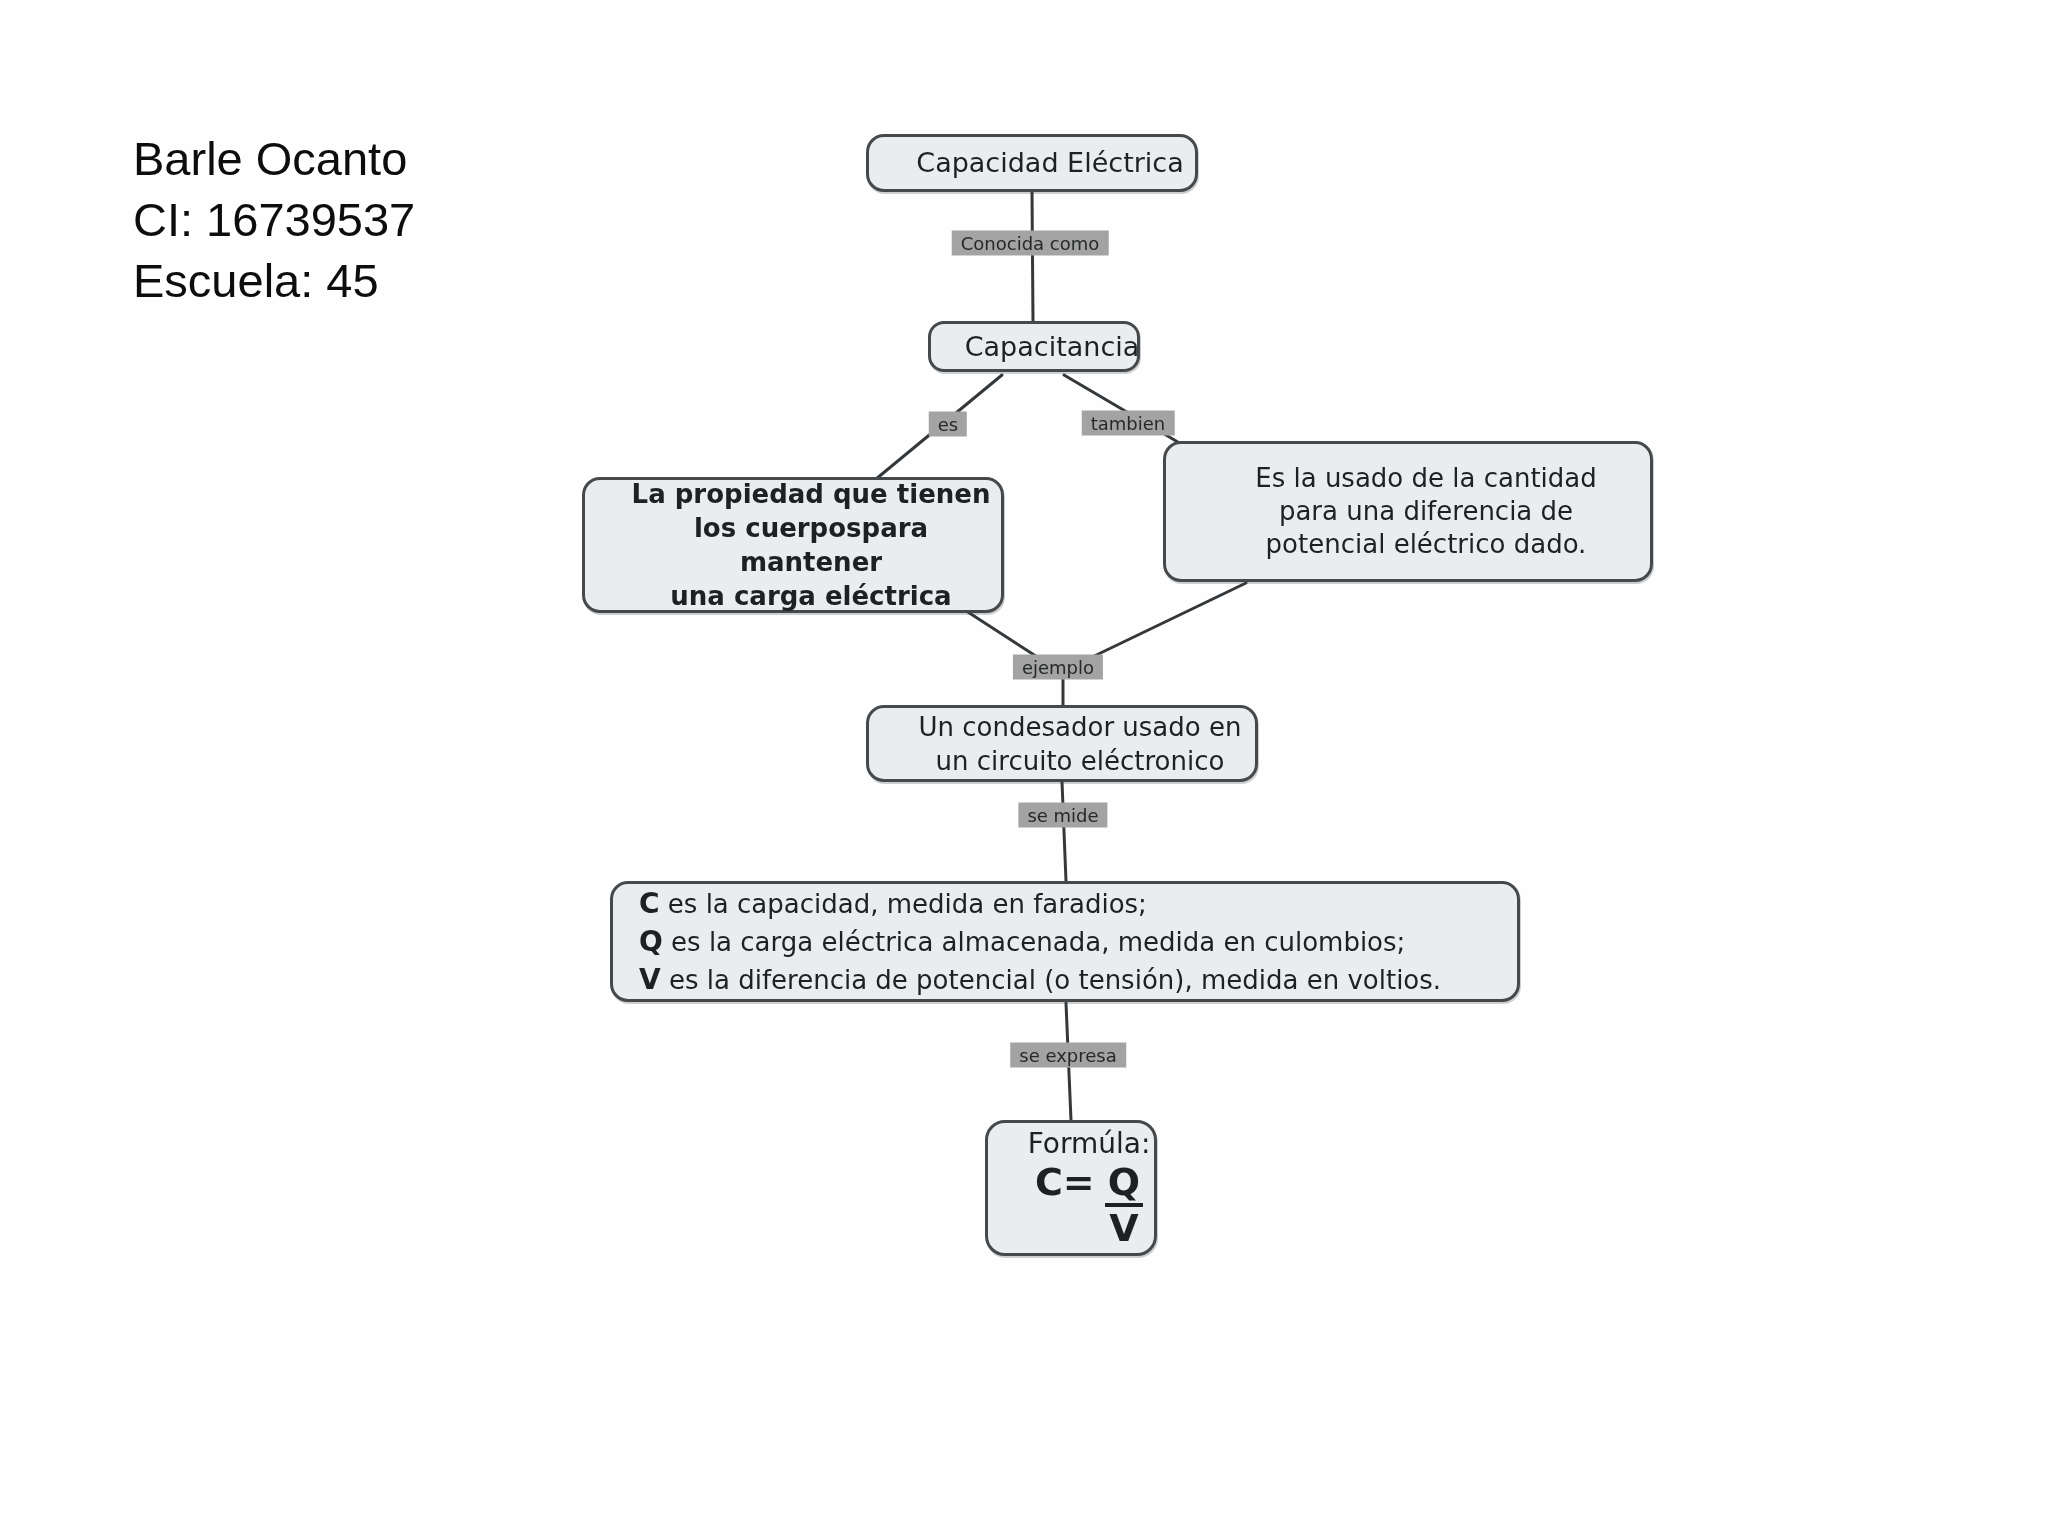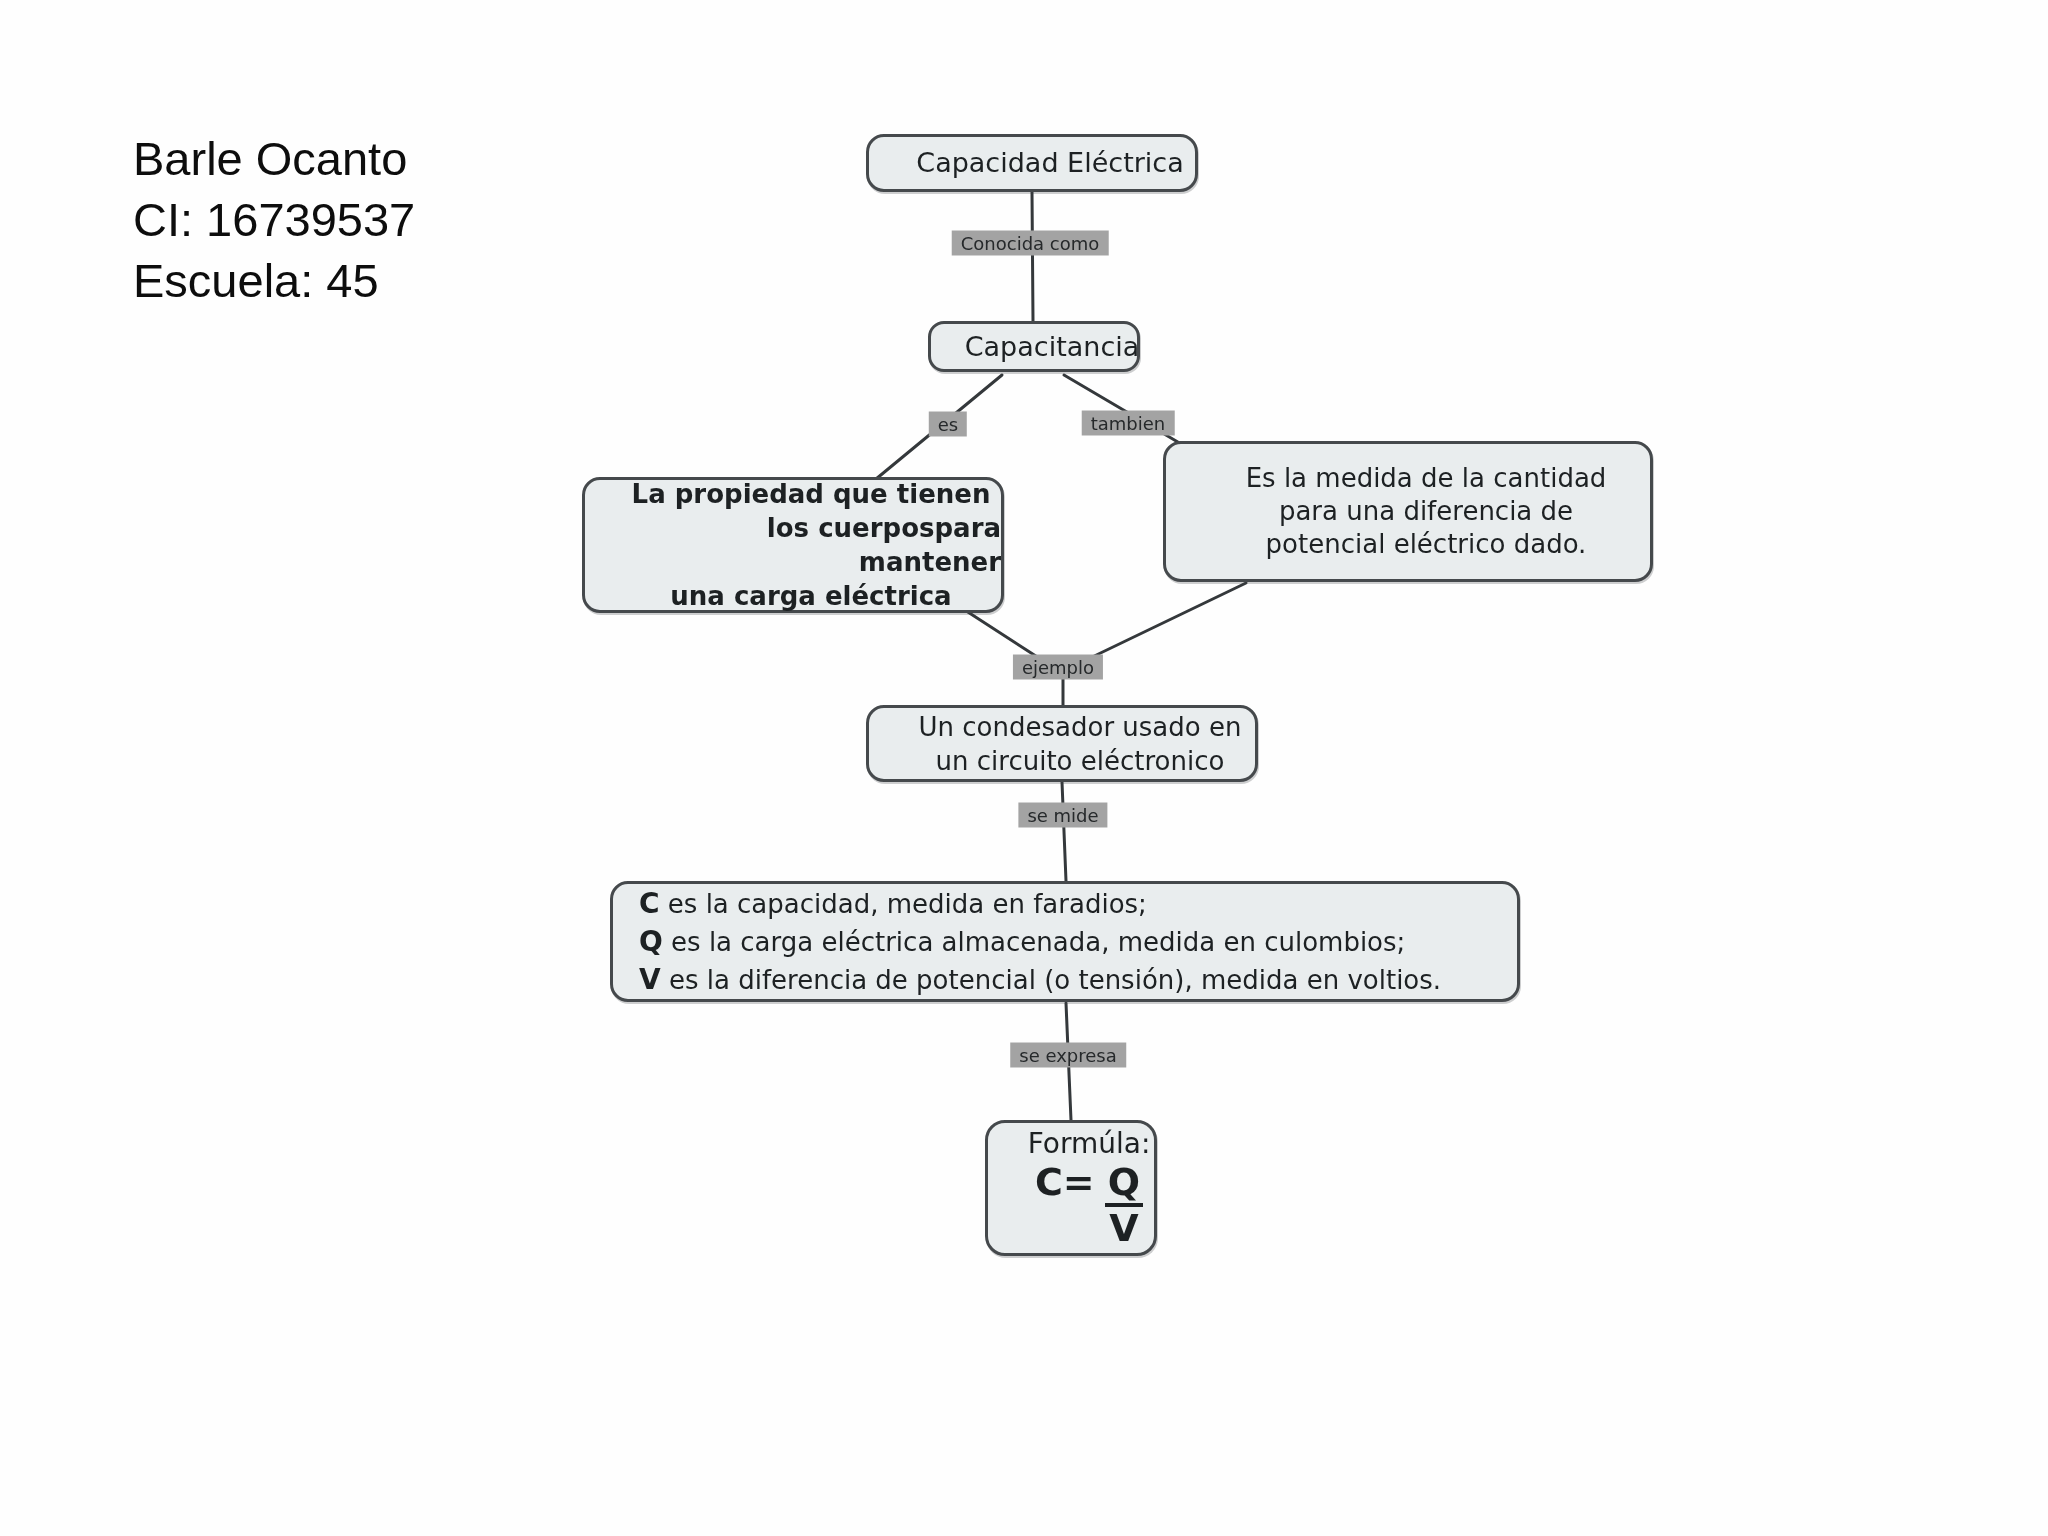--- a/index.html
+++ b/index.html
@@ -15,21 +15,21 @@
     font-family:Liberation Sans, sans-serif;
     font-size:47px; line-height:61px; color:#0d0d0d;
   }
   svg.edges { position:absolute; left:0; top:0; }
   svg.edges line { stroke:#34383b; stroke-width:3; stroke-linecap:round; }
   .node {
     position:absolute; box-sizing:border-box;
     background:#e9edee; border:3px solid #45494c;
     border-radius:18px; color:#1d2123;
     display:flex; flex-direction:column; justify-content:center; align-items:center;
-    text-align:right; font-size:26px; line-height:34px;
+    text-align:center; font-size:26px; line-height:34px;
     box-shadow:1px 2px 0 rgba(60,65,68,0.25);
     padding-left:36px;
   }
   .node-capacidad    { left:866px;  top:134px;  width:332px; height:58px;  font-size:27px; }
   .node-capacitancia { left:928px;  top:321px;  width:212px; height:51px;  font-size:27px; border-radius:16px; }
   .node-propiedad    { left:582px;  top:477px;  width:422px; height:136px;font-weight:bold; }
   .node-medida       { left:1163px; top:441px;  width:490px; height:141px; line-height:33px; }
   .node-condensador  { left:866px;  top:705px;  width:392px; height:77px;  }
   .node-definiciones { left:610px;  top:881px;  width:910px; height:121px;
                        align-items:flex-start; text-align:left; padding:0 0 0 26px; line-height:38px; }
@@ -82,21 +82,21 @@
   <div class="edge-label" style="left:948px; top:424px;">es</div>
   <div class="edge-label" style="left:1128px; top:423px;">tambien</div>
 
   <div class="node node-propiedad">
     <span>La propiedad que tienen</span>
     <span>los cuerpospara mantener</span>
     <span>una carga eléctrica</span>
   </div>
 
   <div class="node node-medida">
-    <span>Es la medida de la cantidad</span>
+    <span>Es la usado de la cantidad</span>
     <span>para una diferencia de</span>
     <span>potencial eléctrico dado.</span>
   </div>
 
   <div class="edge-label" style="left:1058px; top:667px;">ejemplo</div>
 
   <div class="node node-condensador">
     <span>Un condesador usado en</span>
     <span>un circuito eléctronico</span>
   </div>

